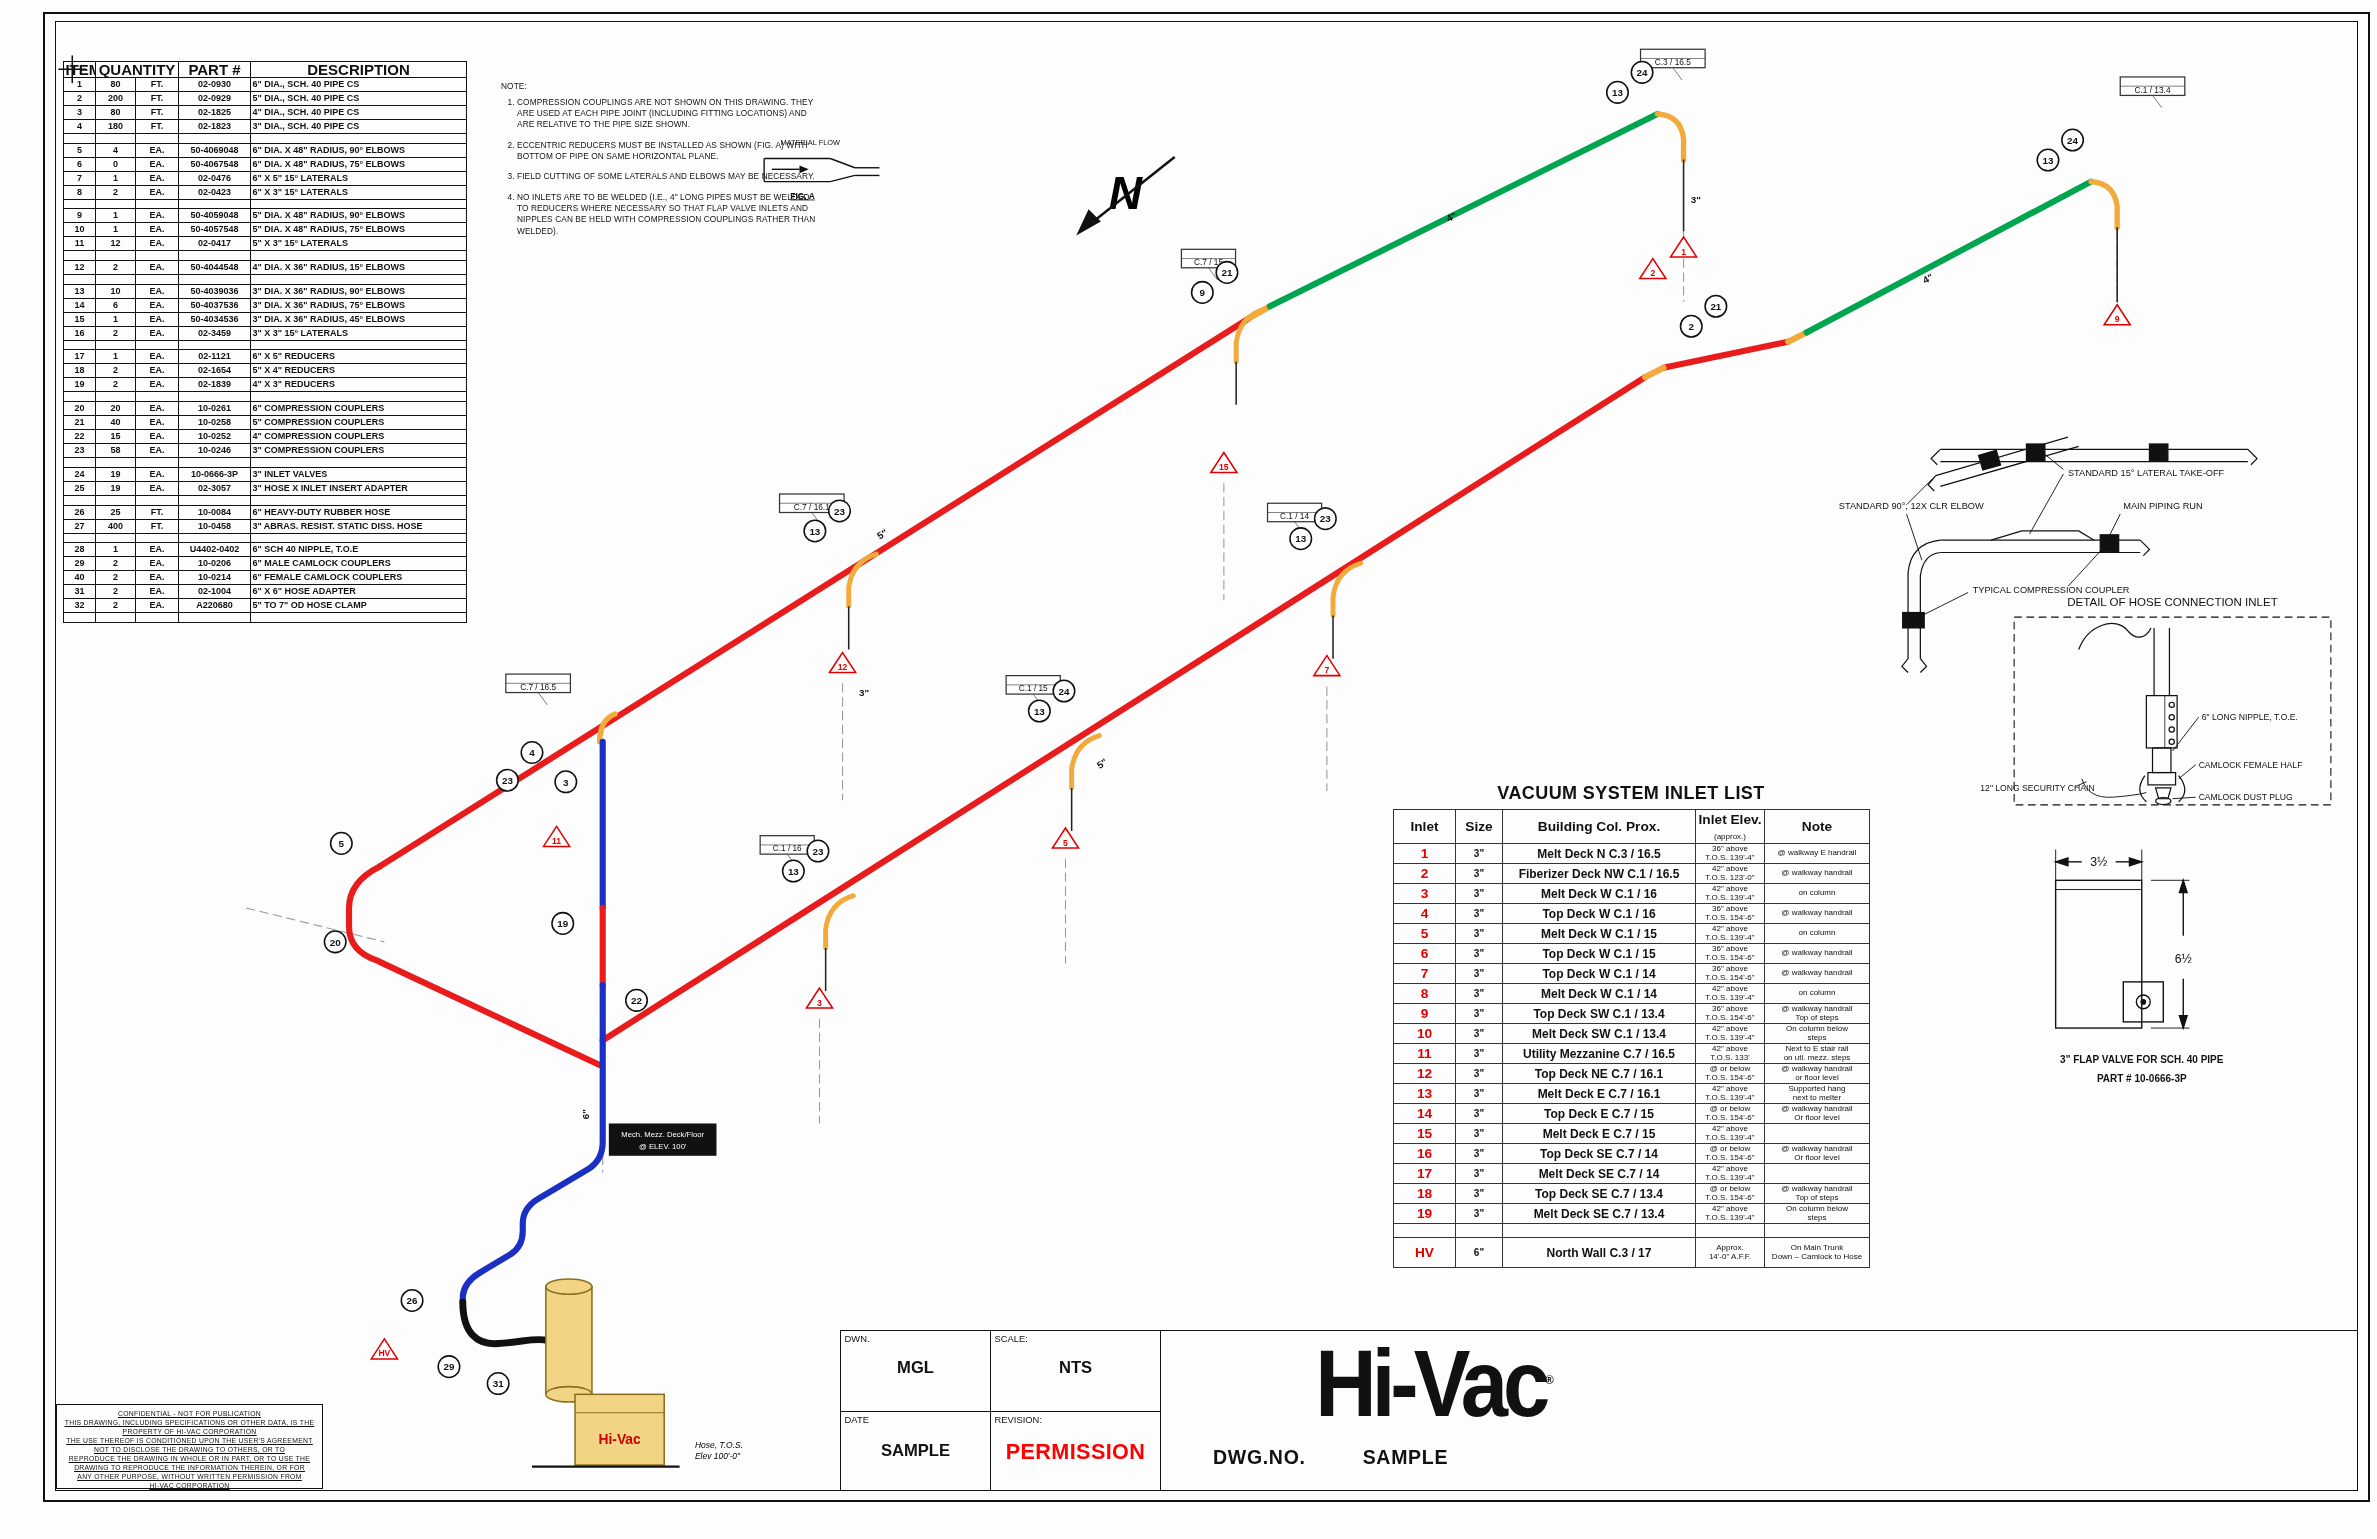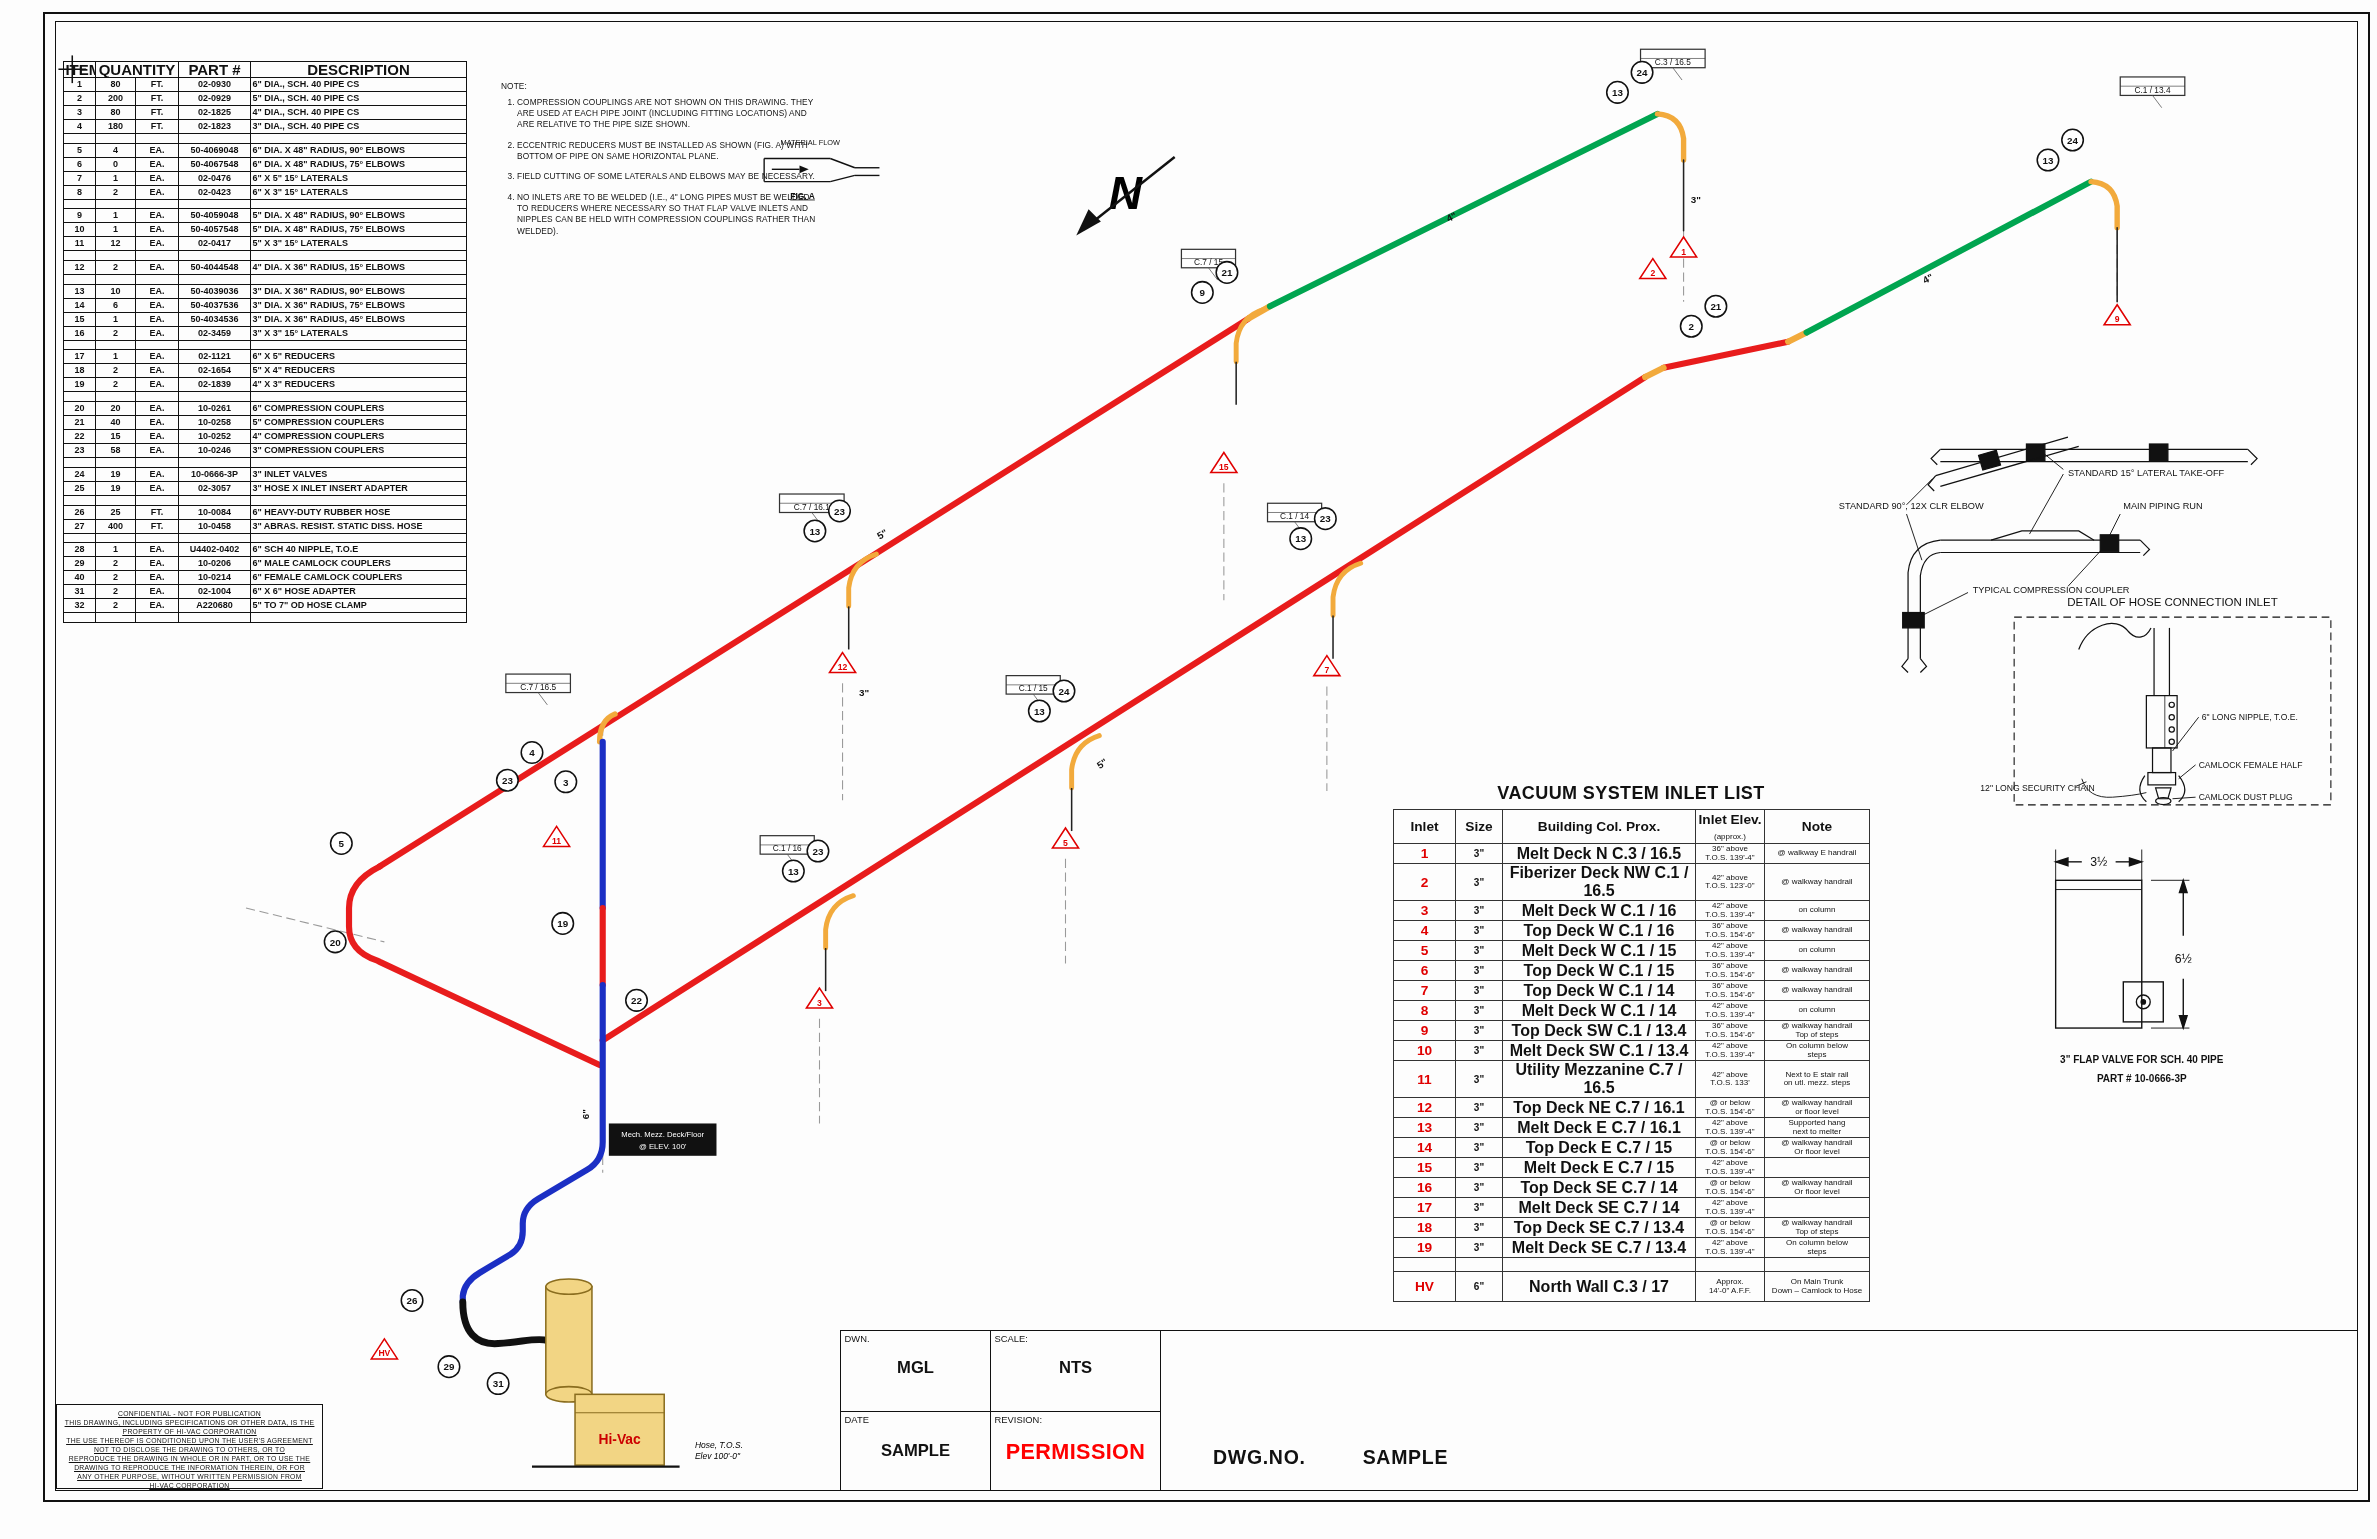--- a/index.html
+++ b/index.html
@@ -21,21 +21,21 @@
   .notes ol{margin:0;padding-left:16px}
   .notes li{margin-bottom:9.4px;text-align:left}
   
   .inlet-title{left:1393px;top:783px;width:476px;text-align:center;font-size:18px;font-weight:bold;letter-spacing:0.4px}
   .inlet{left:1393px;top:809px;width:476px;border:1.6px solid #222;font-weight:bold}
   .inlet td,.inlet th{border:0.9px solid #333;padding:0 1.4px;overflow:hidden}
   .inlet th{font-size:13.7px;height:33px}
   .inlet td{height:19px;text-align:center}
   .inlet .num{color:#e00000;font-size:13.7px}
   .inlet .sz{font-size:10px}
-  .inlet .bld{font-size:16px}
+  .inlet .bld{font-size:12px}
   .inlet .sm{font-size:8px;line-height:8.3px;font-weight:normal}
   .inlet tr.hv td{height:29px}
   .inlet tr.blankrow td{height:13px}
   .approx{font-size:8px;font-weight:normal}
   
   .tblock{left:840px;top:1330px;width:1516px;height:159px;border-left:1.8px solid #111;border-top:1.8px solid #111;display:flex}
   .tb-col{border-right:1.8px solid #111;position:relative}
   .tb-cell{position:relative;box-sizing:border-box}
   .tb-lbl{position:absolute;left:3.6px;top:2.2px;font-size:9.4px}
   .tb-val{position:absolute;left:0;right:0;text-align:center;font-size:16.6px;font-weight:bold}
@@ -1092,20 +1092,23 @@
     <div class="tb-cell" style="height:81px;border-bottom:1.8px solid #111">
       <span class="tb-lbl">SCALE:</span>
       <span class="tb-val" style="top:27px">NTS</span>
     </div>
     <div class="tb-cell" style="height:76px">
       <span class="tb-lbl">REVISION:</span>
       <span class="tb-val prelim" style="top:27px">PERMISSION</span>
     </div>
   </div>
   <div class="tb-col" style="width:526px;border-right:none">
+    <div class="logo-wrap">
+      <span class="logo"><span>Hi-Vac</span><sup>®</sup></span>
+    </div>
     <div class="dwgno">
       <span>DWG.NO.</span><span style="margin:0">SAMPLE</span>
     </div>
   </div>
 </div>
 
 <div class="abs conf">
     <div id="conf-lines">
       <div>CONFIDENTIAL - NOT FOR PUBLICATION</div>
       <div>THIS DRAWING, INCLUDING SPECIFICATIONS OR OTHER DATA, IS THE</div>

